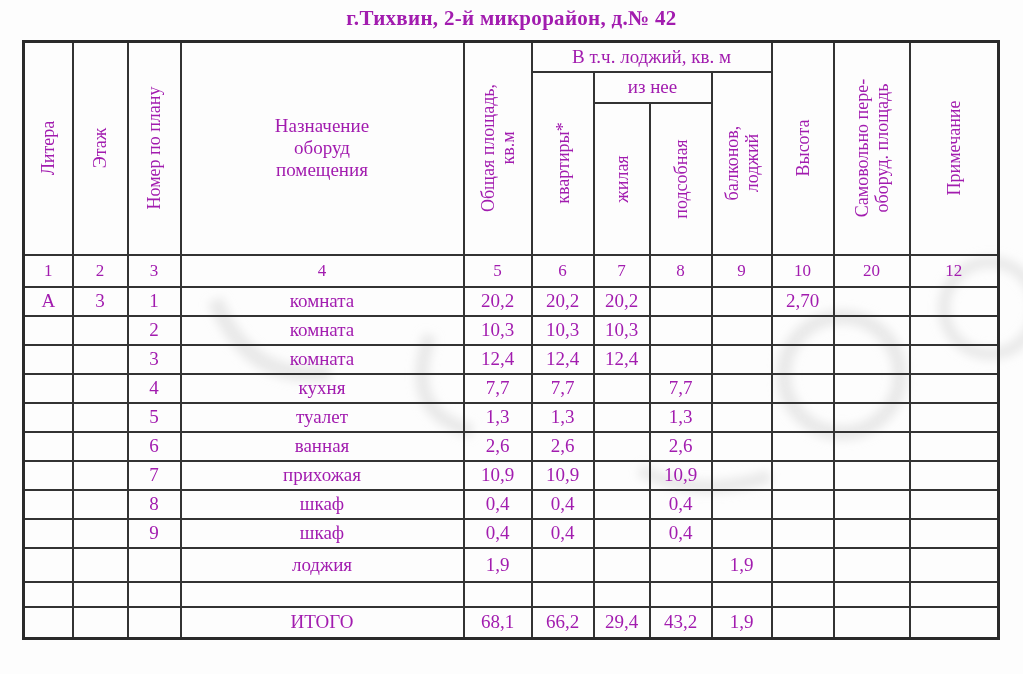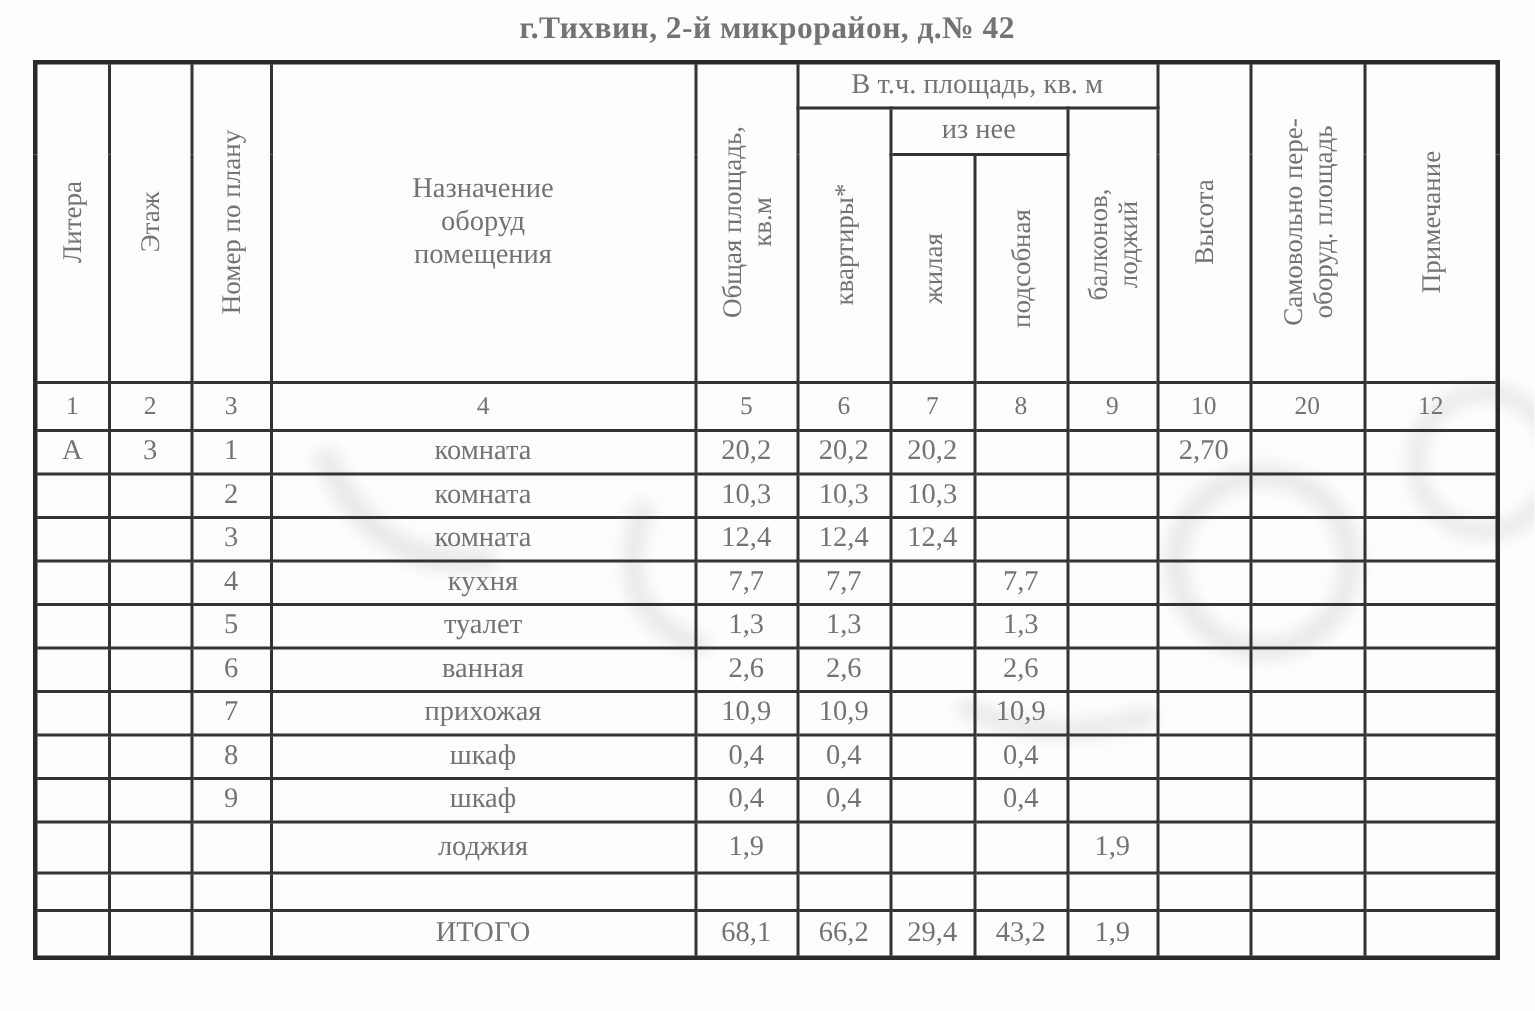--- a/index.html
+++ b/index.html
@@ -2,21 +2,21 @@
 <html lang="ru"><head>
 <meta charset="utf-8">
 <style>
   html, body { margin: 0; padding: 0; }
   .page {
     position: relative;
     width: 1023px;
     height: 674px;
     background: #fdfdfd;
     font-family: "Liberation Serif", "DejaVu Serif", serif;
-    color: #737373;
+    color: #a21caf;
     overflow: hidden;
   }
   .watermark-layer {
     position: absolute;
     inset: 0;
     z-index: 0;
     pointer-events: none;
   }
   .doc-title {
     position: relative;
@@ -127,21 +127,21 @@
         <th rowspan="3" class="vcell">
             <span class="rot rot-full">Номер по плану</span>
           </th>
         <th rowspan="3" class="hhead">Назначение
 оборуд
 помещения</th>
         <th rowspan="3" class="vcell">
             <span class="rot rot-full">Общая площадь,
 кв.м</span>
           </th>
-        <th colspan="4" class="band-head">В т.ч. площадь, кв. м</th>
+        <th colspan="4" class="band-head">В т.ч. лоджий, кв. м</th>
         <th rowspan="3" class="vcell">
             <span class="rot rot-full">Высота</span>
           </th>
         <th rowspan="3" class="vcell">
             <span class="rot rot-full">Самовольно пере-
 оборуд. площадь</span>
           </th>
         <th rowspan="3" class="vcell">
             <span class="rot rot-full">Примечание</span>
           </th>

